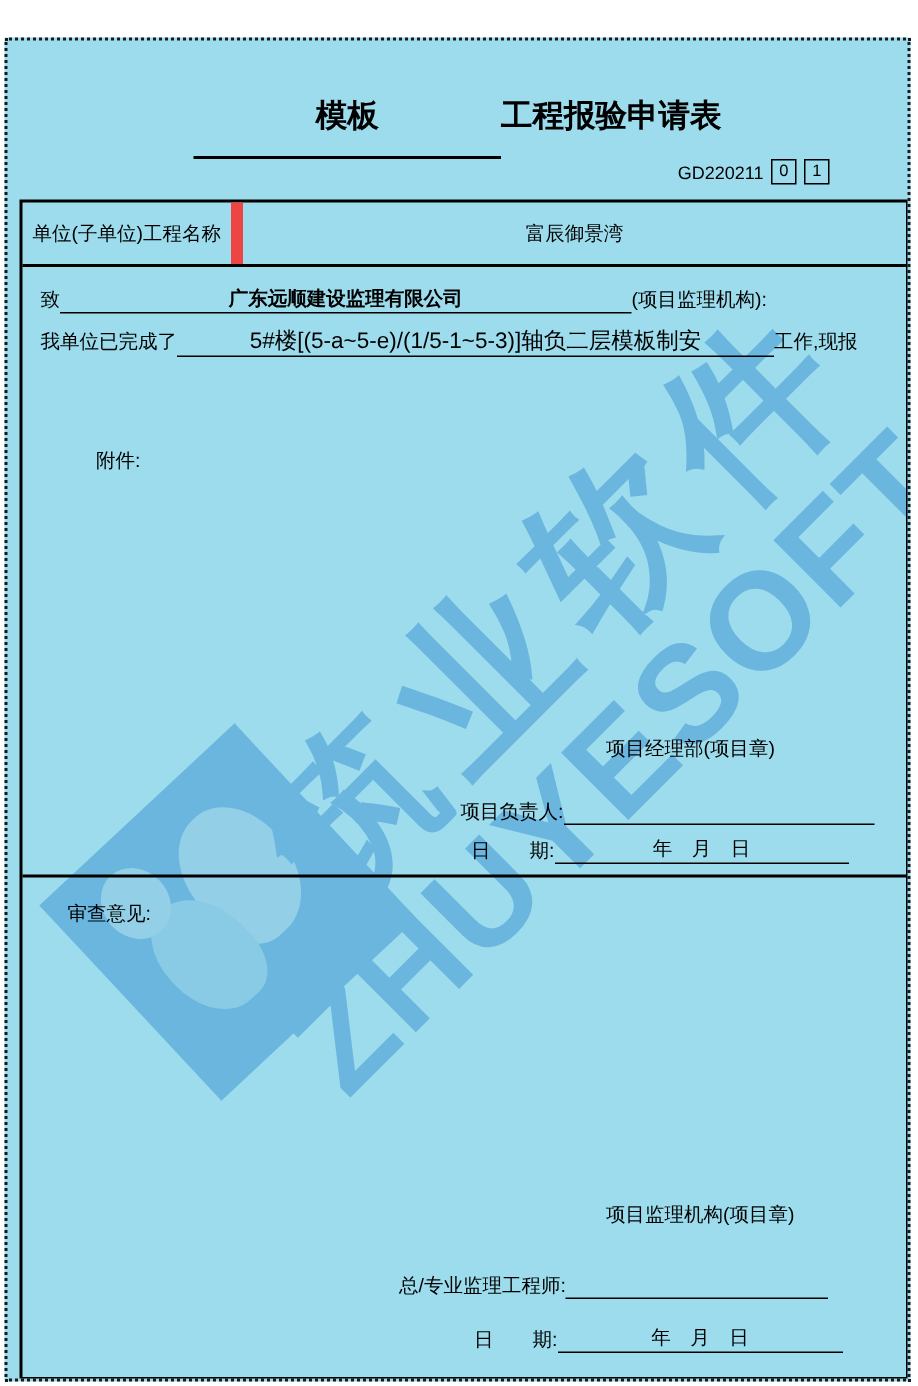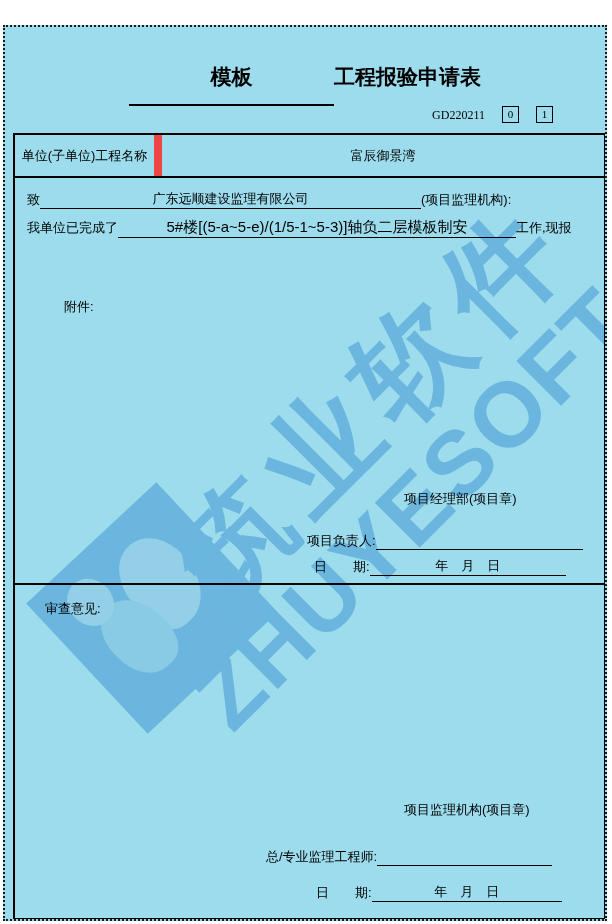--- a/index.html
+++ b/index.html
@@ -15,36 +15,36 @@
   .wm-logo{
     position:absolute;left:58px;top:492px;width:178px;height:178px;
     background:#6ab6df;transform:rotate(47deg);z-index:0;pointer-events:none;
   }
   .wm-logo .swirl1{position:absolute;left:28px;top:30px;width:96px;height:70px;background:#93cfe6;border-radius:50% 60% 40% 55%;}
   .wm-logo .swirl2{position:absolute;left:58px;top:88px;width:84px;height:60px;background:#89cae4;border-radius:60% 40% 55% 50%;}
   .wm-logo .swirl3{position:absolute;left:18px;top:108px;width:50px;height:44px;background:#93cfe6;border-radius:50%;}
   
   .title-row{position:absolute;left:0;top:36px;width:100%;text-align:center;font-size:21px;font-weight:bold;z-index:2;}
   .title-blank{display:inline-block;width:205px;border-bottom:2px solid #000;text-align:center;padding-bottom:13px;}
-  .code-row{position:absolute;top:79px;right:52px;z-index:2;font-size:12px;display:flex;align-items:flex-end;font-family:Liberation Serif, serif;gap:12px;}
+  .code-row{position:absolute;top:79px;right:52px;z-index:2;font-size:12px;display:flex;align-items:center;font-family:Liberation Sans, sans-serif;}
   .code-box{display:inline-block;width:15px;height:15px;border:1px solid #000;margin-left:5px;text-align:center;line-height:15px;font-size:11px;}
   
   .form-table{position:absolute;left:8px;top:106px;width:589px;height:783px;border:2px solid #000;z-index:1;font-size:13px;}
   .row1{display:flex;height:41px;border-bottom:2px solid #000;}
   .row1 .cell-label{width:139px;border-right:8px solid #ef4444;display:flex;align-items:center;justify-content:center;text-align:center;}
   .row1 .cell-value{flex:1;display:flex;align-items:center;justify-content:center;}
   .section1{position:relative;height:405px;border-bottom:2px solid #000;}
   .section2{position:relative;height:331px;}
   .u{display:inline-block;border-bottom:1px solid #000;text-align:center;vertical-align:bottom;}
   .line{position:absolute;white-space:nowrap;}
   .flexline{display:flex;align-items:flex-end;}
   .pre{white-space:pre;}
   
   .l-to{left:12px;top:12px;}
-  .l-to .u{width:381px;}
+  .l-to .u{width:381px;font-weight:bold;}
   .l-done{left:12px;top:40px;align-items:center;}
   .l-done .u{width:398px;font-size:15px;}
   .l-cont{left:4px;top:90px;}
   .l-attach{left:49px;top:120px;}
   .l-cell{left:218px;top:296px;font-family:"DejaVu Sans Mono","Liberation Mono",monospace;font-size:13px;}
   .l-stamp1{left:389px;top:312px;}
   .l-manager{left:292px;top:354px;}
   .l-manager .u{width:207px;}
   .l-date1{left:299px;top:379px;}
   .l-date1 .u{width:196px;}

